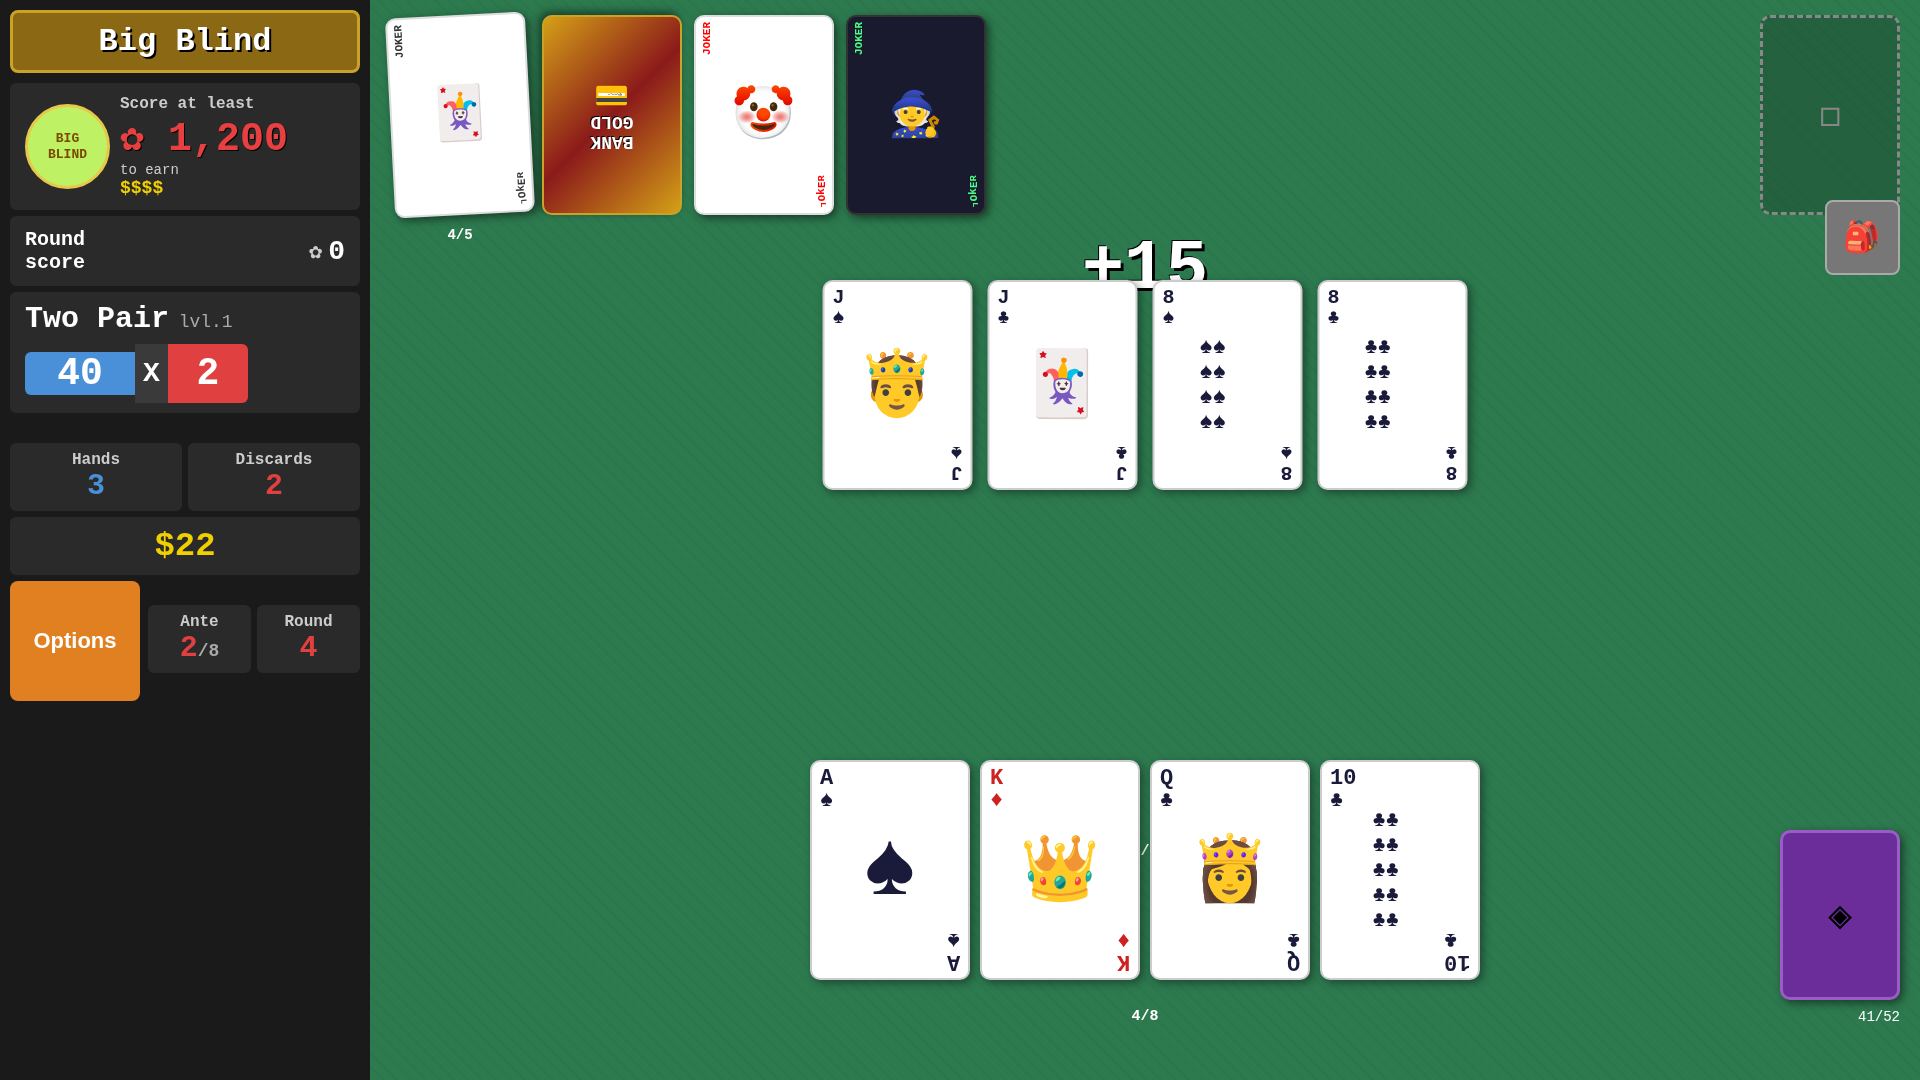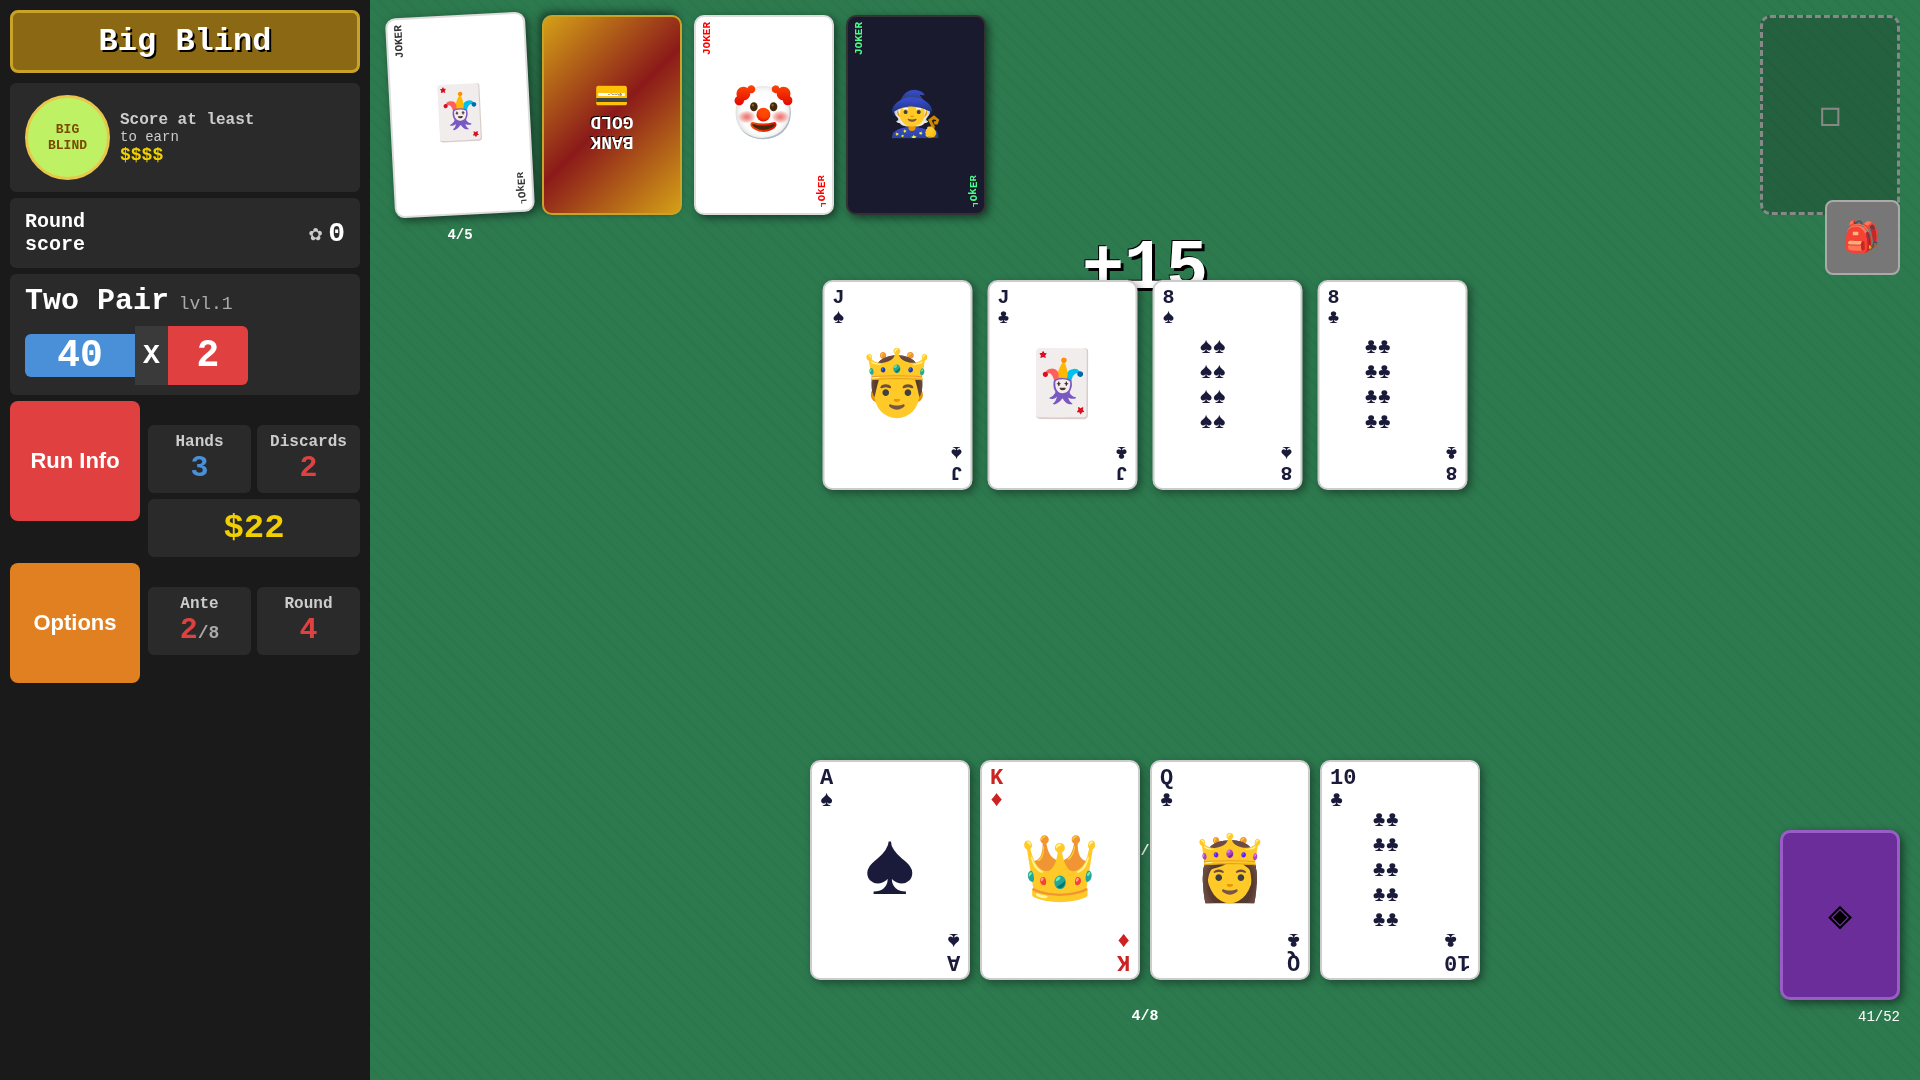--- a/index.html
+++ b/index.html
@@ -468,20 +468,23 @@
   <div class="blind-header">
     <span class="blind-title">Big Blind</span>
   </div>
 
   <div class="blind-info">
     <div class="blind-coin">
       <span>BIG<br>BLIND</span>
     </div>
     <div class="blind-score-req">
       <div class="score-at-least">Score at least</div>
+      <div class="score-value">
+        ✿ <span>1,200</span>
+      </div>
       <div class="earn-text">to earn</div>
       <div class="earn-money">$$$$</div>
     </div>
   </div>
 
   <div class="round-score-box">
     <div class="round-score-label">Round<br>score</div>
     <div class="round-score-value">
       <span class="chip-icon">✿</span>
       <span>0</span>
@@ -494,22 +497,20 @@
       <span class="hand-level">lvl.1</span>
     </div>
     <div class="hand-multiplier">
       <div class="chips-val">40</div>
       <div class="mult-x">X</div>
       <div class="mult-val">2</div>
     </div>
   </div>
 
   <div class="action-area">
-    <button class="run-info-btn">Run
-Info</button>
     <div class="stats-panel">
       <div class="hands-discards">
         <div class="stat-box">
           <div class="stat-label">Hands</div>
           <div class="stat-value-blue">3</div>
         </div>
         <div class="stat-box">
           <div class="stat-label">Discards</div>
           <div class="stat-value-red">2</div>
         </div>

